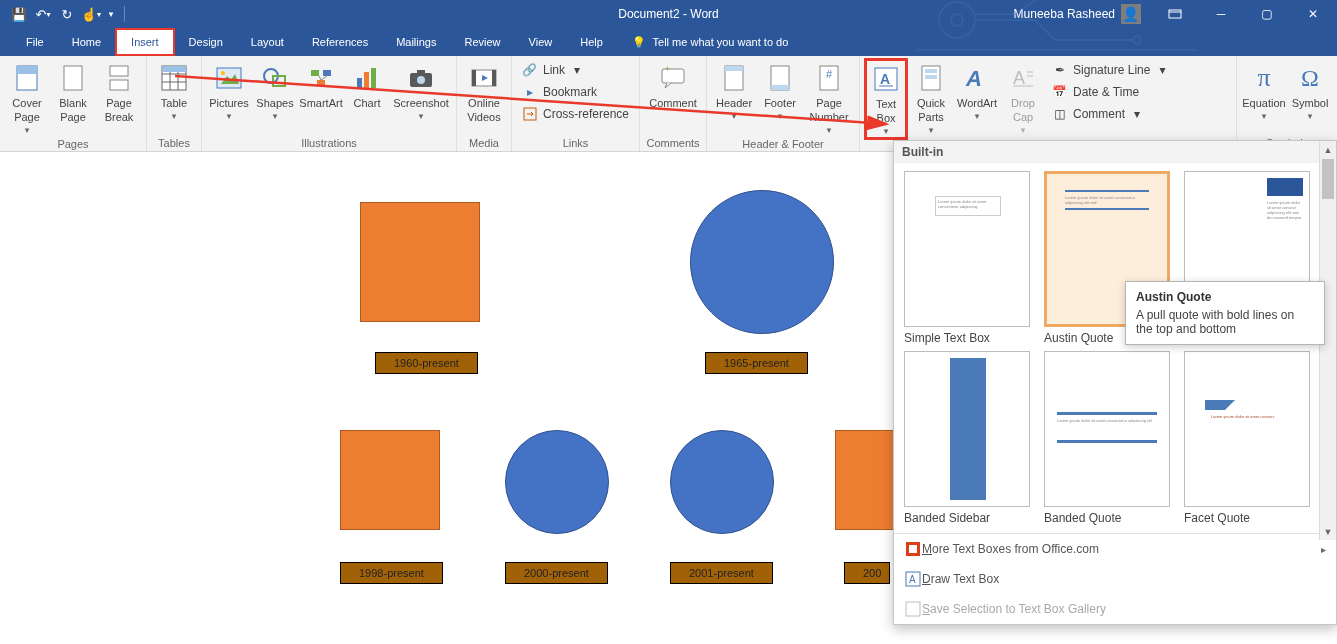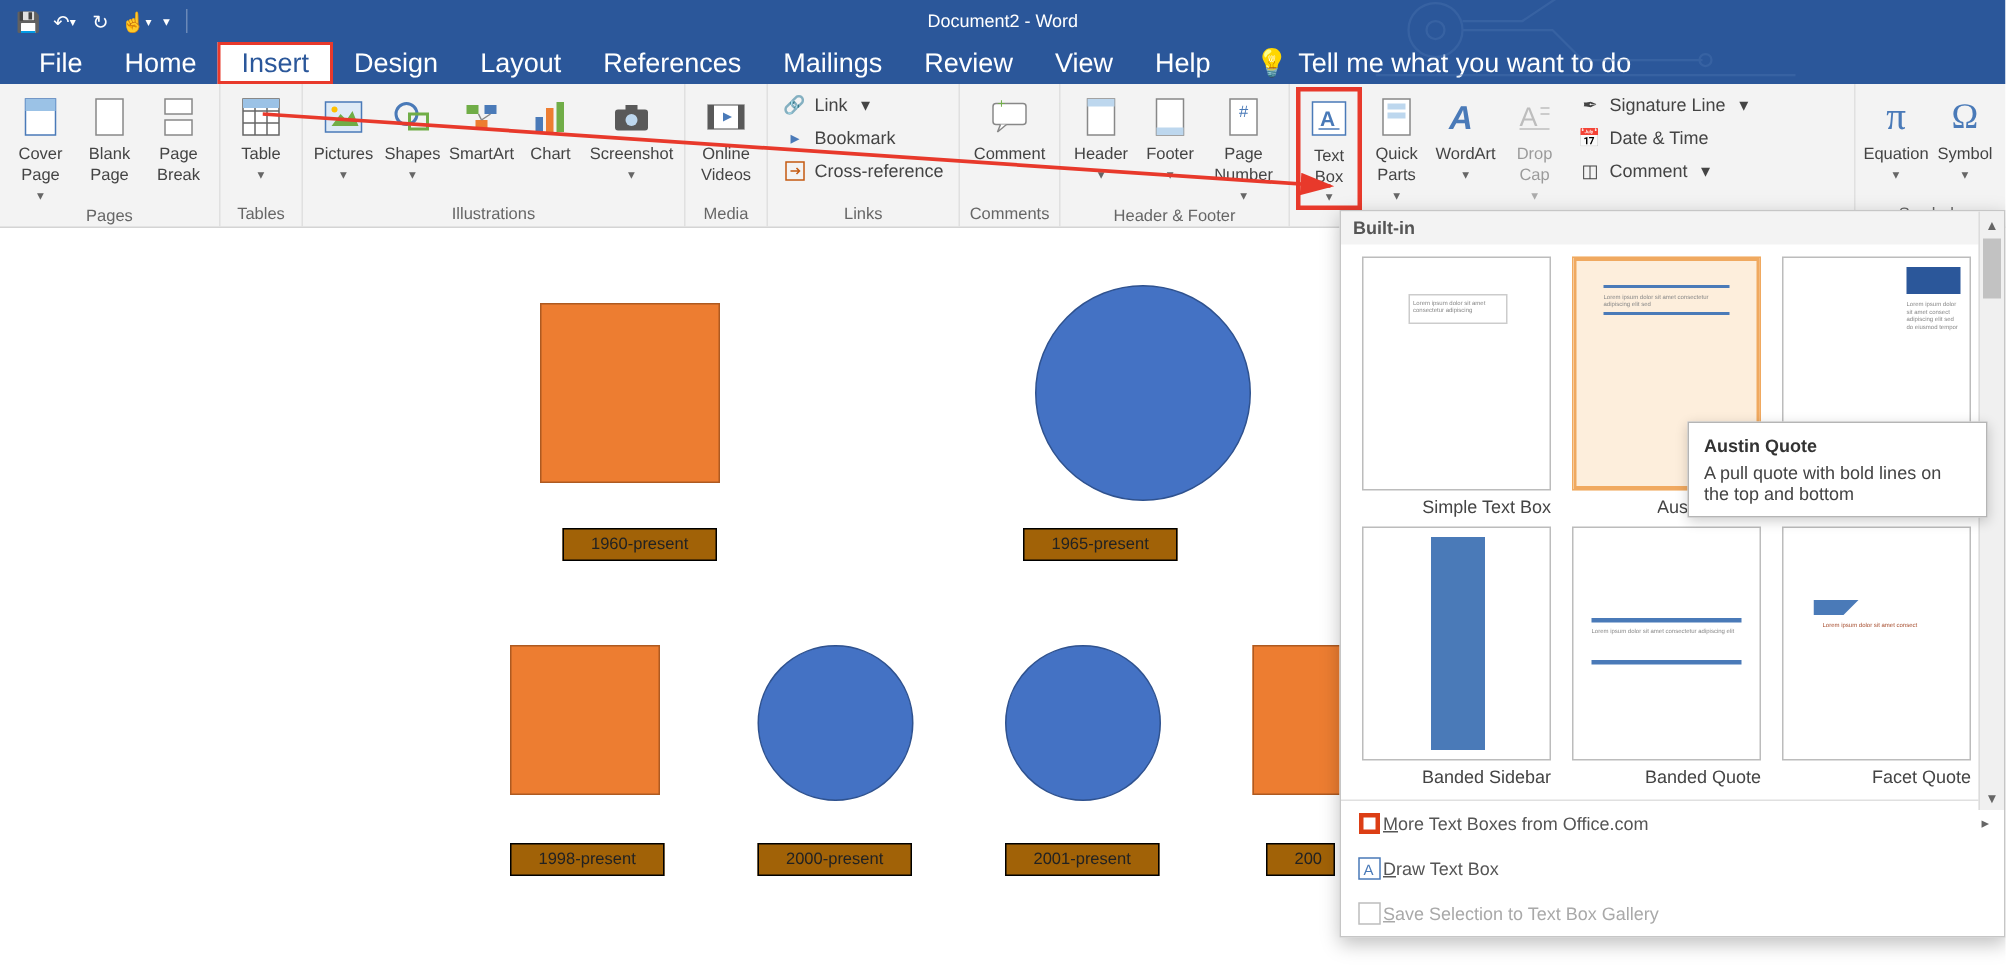--- a/index.html
+++ b/index.html
@@ -13,21 +13,21 @@
 .titlebar .title { position: absolute; left: 50%; transform: translateX(-50%); white-space: nowrap; }
 .titlebar .right { margin-left: auto; display: flex; align-items: center; gap: 6px; padding-right: 4px; }
 .titlebar .user { display: flex; align-items: center; gap: 6px; padding: 0 8px; }
 .titlebar .avatar { width: 20px; height: 20px; background: #7e7e7e; display:flex; align-items:center; justify-content:center; font-size:14px; }
 .titlebar .winbtn { width: 40px; height: 28px; display: flex; align-items: center; justify-content: center; cursor: pointer; font-size: 12px; }
 
 
 .circuit { position:absolute; right:120px; top:-30px; pointer-events:none; opacity:.4; }
 
 
-.tabrow { height: 28px; background: #2b579a; display: flex; align-items: stretch; padding-left: 12px; color:#fff; font-size: 18px; }
+.tabrow { height: 28px; background: #2b579a; display: flex; align-items: stretch; padding-left: 12px; color:#fff; font-size: 11px; }
 .tabrow .tab { padding: 0 14px; display: flex; align-items: center; cursor: pointer; }
 .tabrow .tab.active { background: #fff; color: #2b579a; }
 .tabrow .tab.highlighted { border: 2px solid #e8392b; }
 .tabrow .tellme { display:flex; align-items:center; gap:6px; padding-left:16px; }
 
 
 .ribbon { height: 96px; background: #f3f3f3; border-bottom: 1px solid #d4d4d4; display: flex; position:relative; }
 .group { border-right: 1px solid #e0e0e0; display: flex; flex-direction: column; padding: 2px 4px 0 4px; }
 .group-body { flex: 1; display:flex; align-items:flex-start; gap:0; }
 .group-label { text-align: center; font-size: 11px; color: #666; padding: 2px 0 2px 0; }
@@ -50,21 +50,21 @@
 .cir { position:absolute; width:120px; height:120px; border-radius:50%; background:#4472c4; border:1px solid #2f528f; }
 .cap { position:absolute; border:1px solid #000; padding:4px 18px; font-size:11px; color:#222; background:#a16207; }
 
 
 .dropdown { position:absolute; right:0; top:140px; width:444px; background:#fff; border:1px solid #c6c6c6; box-shadow:0 4px 12px rgba(0,0,0,.25); z-index:20; font-size:12px; }
 .dd-header { padding:4px 8px; font-weight:600; color:#555; background:#f3f3f3; }
 .dd-scroll { position:absolute; right:0; top:0; width:17px; bottom:84px; background:#f0f0f0; border-left:1px solid #dcdcdc; }
 .dd-scroll .thumb { position:absolute; top:18px; left:2px; right:2px; height:40px; background:#c2c2c2; }
 .dd-scroll .arr { position:absolute; left:0; right:0; height:17px; display:flex; align-items:center; justify-content:center; font-size:9px; color:#666; }
 .gallery { display:grid; grid-template-columns: repeat(3, 130px); gap:6px 10px; padding:8px 10px; }
-.gitem { display:flex; flex-direction:column; align-items:flex-end; cursor:pointer; }
+.gitem { display:flex; flex-direction:column; align-items:flex-start; cursor:pointer; }
 .gthumb { width:126px; height:156px; border:1px solid #bcbcbc; background:#fff; position:relative; }
 .gitem.hovered .gthumb { border-color:#f0a960; background:#fdeedc; box-shadow:0 0 0 2px #f0a960 inset; }
 .glabel { margin-top:4px; font-size:12px; color:#444; text-align:center; max-width:126px; white-space:nowrap; overflow:hidden; text-overflow:ellipsis; }
 .dd-footer { border-top:1px solid #e0e0e0; }
 .dd-fitem { display:flex; align-items:center; padding:6px 10px; cursor:pointer; color:#555; }
 .dd-fitem.disabled { color:#a9a9a9; cursor:default; }
 .dd-fitem .ficon { width:18px; height:18px; display:flex; align-items:center; justify-content:center; }
 .dd-fitem .spacer { flex:1; }
 .dd-fitem .arrow-r { font-size:10px; color:#666; }
 .dd-fitem .u { text-decoration:underline; }
@@ -92,20 +92,35 @@
   </svg>
   <div class="qat">
     <div class="qat-item">💾</div>
     <div class="qat-item">↶<span style="font-size:8px">▾</span></div>
     <div class="qat-item">↻</div>
     <div class="qat-item">☝<span style="font-size:8px">▾</span></div>
     <div class="qat-item" style="width:14px;font-size:9px">▾</div>
     <div class="qat-sep"></div>
   </div>
   <div class="title">Document2 - Word</div>
+  <div class="right">
+    <div class="user">
+      <span>Muneeba Rasheed</span>
+      <span class="avatar">👤</span>
+    </div>
+    <div class="winbtn">
+        <svg width="14" height="10">
+          <rect x="1" y="1" width="12" height="8" fill="none" stroke="#fff"></rect>
+          <line x1="1" y1="3" x2="13" y2="3" stroke="#fff"></line>
+        </svg>
+      </div>
+    <div class="winbtn">─</div>
+    <div class="winbtn">▢</div>
+    <div class="winbtn">✕</div>
+  </div>
 </div>
 
 <div class="tabrow">
   <div class="tab">File</div>
   <div class="tab">Home</div>
   <div class="tab active highlighted">Insert</div>
   <div class="tab">Design</div>
   <div class="tab">Layout</div>
   <div class="tab">References</div>
   <div class="tab">Mailings</div>
@@ -425,21 +440,21 @@
       </defs>
     <line x1="0" y1="2" x2="712" y2="50" stroke="#e8392b" stroke-width="2.5" marker-end="url(#ah)"></line>
   </svg>
 </div>
 
 <div class="docarea">
   <div class="page">
     <div class="sq" style="left:80px;top:40px"></div>
     <div class="cir" style="left:410px;top:28px;width:144px;height:144px"></div>
     <div class="cap" style="left:95px;top:190px">1960-present</div>
-    <div class="cap" style="left:402px;top:190px">1965-present</div>
+    <div class="cap" style="left:425px;top:190px">1965-present</div>
 
     <div class="sq" style="left:60px;top:268px;width:100px;height:100px"></div>
     <div class="cir" style="left:225px;top:268px;width:104px;height:104px"></div>
     <div class="cir" style="left:390px;top:268px;width:104px;height:104px"></div>
     <div class="sq" style="left:555px;top:268px;width:100px;height:100px"></div>
 
     <div class="cap" style="left:60px;top:400px">1998-present</div>
     <div class="cap" style="left:225px;top:400px">2000-present</div>
     <div class="cap" style="left:390px;top:400px">2001-present</div>
     <div class="cap" style="left:564px;top:400px;padding-right:8px">200</div>

